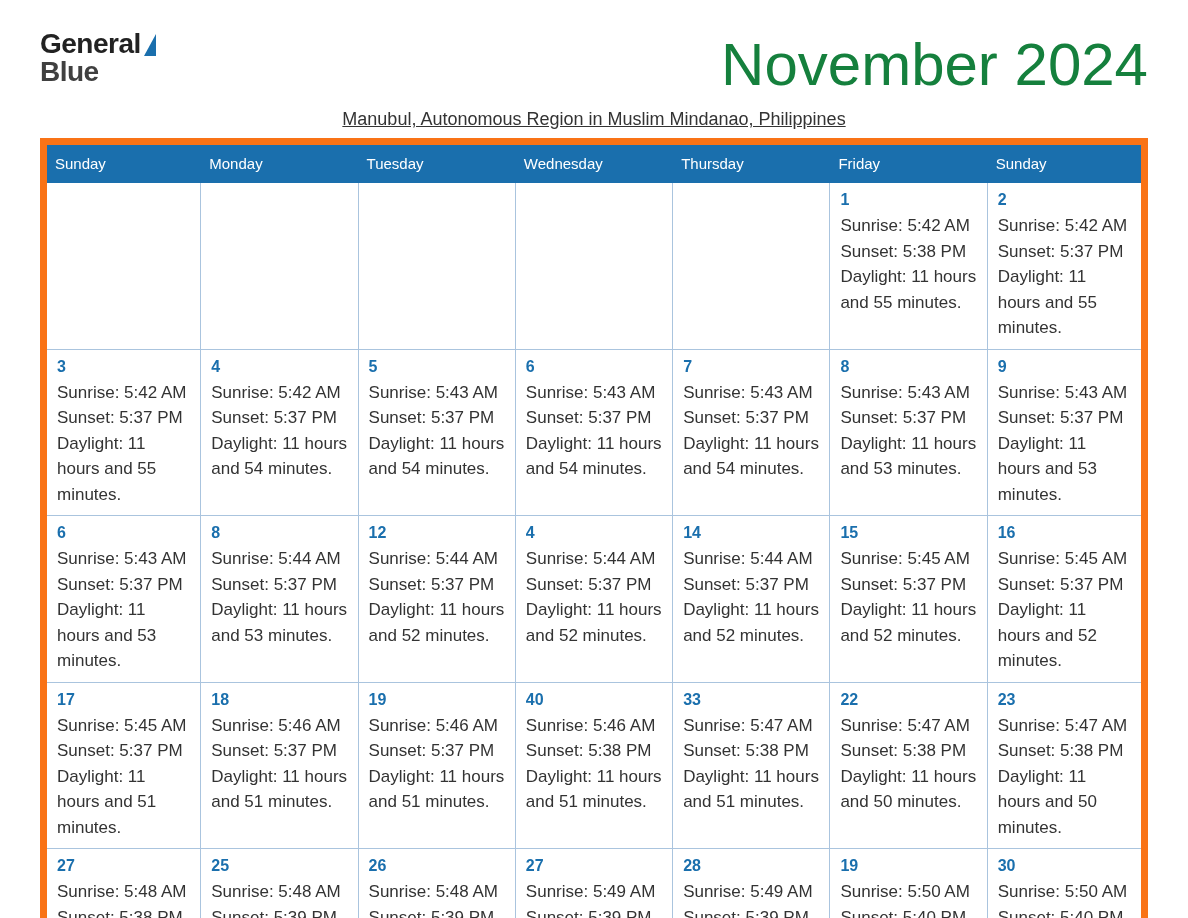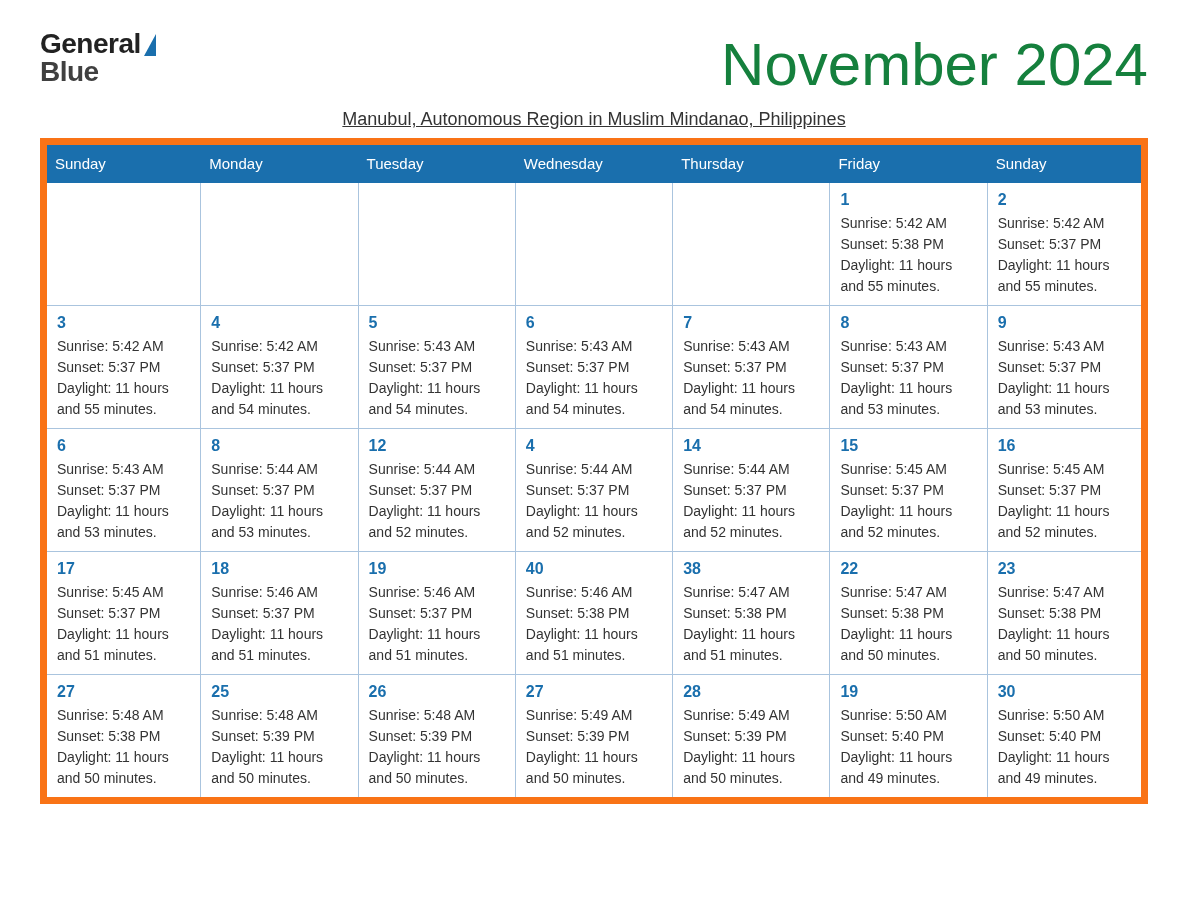--- a/index.html
+++ b/index.html
@@ -75,21 +75,21 @@
       height: 110px;
     }
     .day-number {
       font-size: 16px;
       font-weight: bold;
       color: #1a6fad;
       display: block;
       margin-bottom: 4px;
     }
     .day-info {
-      font-size: 14px;
+      font-size: 17px;
       color: #333;
       line-height: 1.5;
     }
     .empty-cell {
       background: #fff;
     }
     .calendar tr:last-child td {
       border-bottom: 1px solid #1a6fad;
     }
   </style>
@@ -210,21 +210,21 @@
         </td>
         <td>
           <span class="day-number">19</span>
           <div class="day-info">Sunrise: 5:46 AM<br>Sunset: 5:37 PM<br>Daylight: 11 hours and 51 minutes.</div>
         </td>
         <td>
           <span class="day-number">40</span>
           <div class="day-info">Sunrise: 5:46 AM<br>Sunset: 5:38 PM<br>Daylight: 11 hours and 51 minutes.</div>
         </td>
         <td>
-          <span class="day-number">38</span>
+          <span class="day-number">33</span>
           <div class="day-info">Sunrise: 5:47 AM<br>Sunset: 5:38 PM<br>Daylight: 11 hours and 51 minutes.</div>
         </td>
         <td>
           <span class="day-number">22</span>
           <div class="day-info">Sunrise: 5:47 AM<br>Sunset: 5:38 PM<br>Daylight: 11 hours and 50 minutes.</div>
         </td>
         <td>
           <span class="day-number">23</span>
           <div class="day-info">Sunrise: 5:47 AM<br>Sunset: 5:38 PM<br>Daylight: 11 hours and 50 minutes.</div>
         </td>

